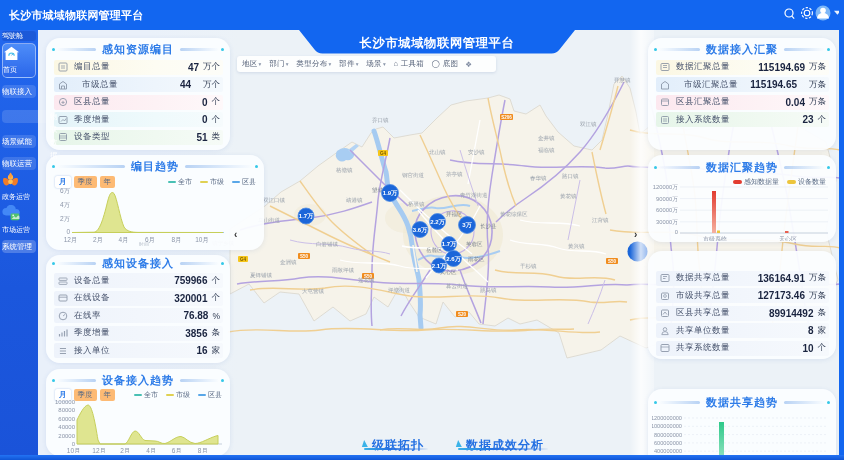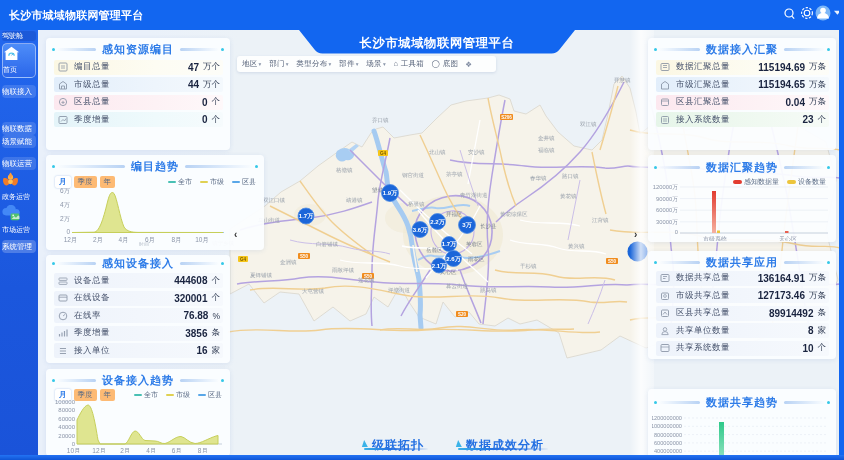--- a/index.html
+++ b/index.html
@@ -8,37 +8,37 @@
   .abs { position:absolute; }
   
   #topbar { left:0; top:0; width:844px; height:30px; background:#1266f0; z-index:30; }
   #topbar .brand { position:absolute; left:9px; top:8px; color:#fff; font-size:11px; font-weight:bold; letter-spacing:0.2px; }
   
   #sidebar { left:0; top:30px; width:38px; height:430px; background:linear-gradient(180deg,#2267ee 0%,#1b57dd 60%,#1a53d9 100%); z-index:25; }
   .snav { position:absolute; left:2px; width:34px; border-radius:4px; color:#fff; text-align:left; }
   .spill { background:rgba(255,255,255,0.14); font-size:7.5px; line-height:13px; height:13px; }
   .stext { font-size:7.5px; }
   
-  .panel { position:absolute; background:rgba(251,253,255,0.95); border-radius:4px; box-shadow:0 1px 5px rgba(40,90,180,0.10); z-index:20; }
+  .panel { position:absolute; background:rgba(251,253,255,0.95); border-radius:14px; box-shadow:0 1px 5px rgba(40,90,180,0.10); z-index:20; }
   .ptitle { position:relative; height:16px; display:flex; align-items:center; justify-content:center; margin-top:3px; }
   .ptitle .t { color:#2e7ce8; font-weight:bold; font-size:11px; letter-spacing:1px; white-space:nowrap; padding:0 4px; }
   .tline { flex:1; height:3px; border-radius:2px; position:relative; margin:0 2px; }
   .tline.l { background:linear-gradient(90deg,rgba(120,170,230,0.0),rgba(130,175,235,0.55)); }
   .tline.r { background:linear-gradient(270deg,rgba(120,170,230,0.0),rgba(130,175,235,0.55)); }
   .tdot { width:3px; height:3px; border-radius:50%; background:#35c8e8; flex:0 0 auto; }
   .tdot.l { margin-left:6px; }
   .tdot.r { margin-right:6px; }
   .rows { position:absolute; left:8px; right:7px; top:21.5px; }
   .srow { position:relative; height:15px; margin-bottom:2.6px; border-radius:2px; display:flex; align-items:center; }
   .srow .ic { width:10px; height:10px; margin-left:4px; flex:0 0 auto; opacity:0.75; }
   .srow .lb { font-size:8.5px; color:#44506a; margin-left:6px; letter-spacing:0.5px; }
   .srow .vl { margin-left:auto; font-size:10px; font-weight:bold; color:#1a2440; }
   .srow .un { font-size:8.5px; color:#2c3850; margin-left:4px; margin-right:3px; }
   .bg1 { background:linear-gradient(90deg,#fbf7e3,#fdfcf3 60%,#fdfdf8); }
-  .bg2 { background:linear-gradient(90deg,#e2eefb,#eef5fc 60%,#f4f9fd); }
+  .bg2 { background:linear-gradient(90deg,#e2eefb,#eef5fc 60%,#f4f9fd);gap:8px; }
   .bg3 { background:linear-gradient(90deg,#fce8ef,#fdf2f5 60%,#fef8fa); }
   .bg4 { background:linear-gradient(90deg,#e4f4f9,#effafc 60%,#f6fbfd); }
   .bg5 { background:linear-gradient(90deg,#e6f5e9,#f0f9f1 60%,#f6fbf7); }
   .bgp1 { background:linear-gradient(90deg,#eef3fb,#f6f9fd); }
   
   .tabs { position:absolute; left:9px; display:flex; gap:3px; }
   .tab { font-size:7.5px; padding:1px 4px; border-radius:2px; color:#5a6b85; background:#fdba74; }
   .tab.on { color:#2e7ce8; background:#fff; box-shadow:0 0 2px rgba(60,110,200,0.4); font-weight:bold; }
   .legend { position:absolute; right:8px; display:flex; gap:8px; font-size:7px; color:#5a6b85; align-items:center; }
   .lg i { display:inline-block; width:8px; height:2px; border-radius:1px; margin-right:2px; vertical-align:middle; }
@@ -251,21 +251,21 @@
   <div class="snav stext" style="top:1px;background:rgba(10,40,140,0.22);border-radius:3px;height:10px;line-height:10px;font-size:7px;">驾驶舱</div>
   <div class="snav" style="top:13px;height:35px;background:linear-gradient(180deg,#4e8df8,#2a66ea);border:1px solid rgba(255,255,255,0.45);border-radius:5px;">
     <svg width="17" height="15" viewBox="0 0 17 15" style="margin-top:2px">
       <path d="M8.5,0.8 L16,6.2 H14.4 V14 H2.6 V6.2 H1 Z" fill="#fff"></path>
       <path d="M8.5,6.4 a3.4,3.4 0 0 1 3.4,3.4 l-1.4,0 a2,2 0 0 0 -4,0 l-1.4,0 a3.4,3.4 0 0 1 3.4,-3.4 z" fill="#58c8f0"></path>
       <path d="M8.5,9.4 l1.7,-1.9" stroke="#2a8fd0" stroke-width="0.8"></path>
     </svg>
     <div style="font-size:7px;margin-top:0px">首页</div>
   </div>
   <div class="snav spill" style="top:55px;">物联接入</div>
-  <div class="snav spill" style="top:92px;">物联数据</div>
+  <div class="snav spill" style="top:80px;padding-left:48px;">物联数据</div>
   <div class="snav spill" style="top:105px;">场景赋能</div>
   <div class="snav spill" style="top:127px;">物联运营</div>
   <div class="snav" style="top:141px;">
     <svg width="17" height="16" viewBox="0 0 17 16" style="margin-top:1px">
       <circle cx="8.5" cy="5.2" r="2.6" fill="#ffb144"></circle>
       <path d="M8.5,0.6 c2.2,2 1.8,3.8 0,5.6 c-1.8,-1.8 -2.2,-3.6 0,-5.6 z" fill="#ff9a35"></path>
       <path d="M1.2,6.4 c2.6,-1 4.8,0 6,2.4 c0.4,1 0.4,2.2 -0.2,3.2 c-0.6,1 -1.8,1.6 -3,1.4 c-2.4,-0.8 -3.4,-4 -2.8,-7 z" fill="#f07c28"></path>
       <path d="M15.8,6.4 c-2.6,-1 -4.8,0 -6,2.4 c-0.4,1 -0.4,2.2 0.2,3.2 c0.6,1 1.8,1.6 3,1.4 c2.4,-0.8 3.4,-4 2.8,-7 z" fill="#f07c28"></path>
       <circle cx="8.5" cy="9.8" r="2.4" fill="#ffc052"></circle>
     </svg>
@@ -336,20 +336,29 @@
       </div>
     <div class="srow bg4">
         <svg class="ic" viewBox="0 0 10 10">
           <rect x="1" y="1.5" width="8" height="7" rx="1" fill="none" stroke="#7a8699" stroke-width="1"></rect>
           <path d="M3,6.5 L5,4.5 L6.5,6 L8,3.5" fill="none" stroke="#7a8699" stroke-width="0.9"></path>
         </svg>
         <span class="lb">季度增量</span>
         <span class="vl">0</span>
         <span class="un">个</span>
       </div>
+    <div class="srow bg5">
+        <svg class="ic" viewBox="0 0 10 10">
+          <rect x="1.5" y="1.5" width="7" height="7" rx="1" fill="none" stroke="#7a8699" stroke-width="1"></rect>
+          <path d="M1.5,4 h7 M1.5,6 h7" stroke="#7a8699" stroke-width="0.8"></path>
+        </svg>
+        <span class="lb">设备类型</span>
+        <span class="vl">51</span>
+        <span class="un">类</span>
+      </div>
   </div>
 </div>
 
 <div class="panel" id="p2" style="left:46px;top:154.5px;width:218px;height:95.5px;">
   <div class="ptitle" style="margin-top:4px">
       <span class="tdot l"></span>
       <div class="tline l"></div>
       <span class="t">编目趋势</span>
       <div class="tline r"></div>
       <span class="tdot r"></span>
@@ -393,21 +402,21 @@
       <div class="tline r"></div>
       <span class="tdot r"></span>
     </div>
   <div class="rows" style="top:18px">
     <div class="srow bgp1">
         <svg class="ic" viewBox="0 0 10 10">
           <rect x="1" y="2" width="8" height="2.4" rx="0.6" fill="none" stroke="#7a8699" stroke-width="0.9"></rect>
           <rect x="1" y="6" width="8" height="2.4" rx="0.6" fill="none" stroke="#7a8699" stroke-width="0.9"></rect>
         </svg>
         <span class="lb">设备总量</span>
-        <span class="vl">444608</span>
+        <span class="vl">759966</span>
         <span class="un">个</span>
       </div>
     <div class="srow bgp1">
         <svg class="ic" viewBox="0 0 10 10">
           <rect x="1" y="2" width="8" height="6" rx="1" fill="none" stroke="#7a8699" stroke-width="1"></rect>
           <path d="M1,4.2 h8" stroke="#7a8699" stroke-width="0.9"></path>
         </svg>
         <span class="lb">在线设备</span>
         <span class="vl">320001</span>
         <span class="un">个</span>
@@ -565,27 +574,20 @@
     <rect x="65" y="47.5" width="3" height="2.5" fill="#ecc53d"></rect>
     <rect x="133" y="48" width="3.5" height="2" fill="#e8604f"></rect>
     <g font-size="6" fill="#8b95a8" text-anchor="middle">
       <text x="63" y="57.5">市级系统</text>
         <text x="136" y="57.5">天心区</text>
     </g>
   </svg>
 </div>
 
 <div class="panel" id="pr3" style="left:648px;top:250.5px;width:188px;height:108px;">
-  <div class="ptitle" style="margin-top:4px">
-      <span class="tdot l"></span>
-      <div class="tline l"></div>
-      <span class="t">数据共享应用</span>
-      <div class="tline r"></div>
-      <span class="tdot r"></span>
-    </div>
   <div class="rows" style="top:20px">
     <div class="srow bgp1">
         <svg class="ic" viewBox="0 0 10 10">
           <rect x="1" y="1.5" width="8" height="7" rx="1" fill="none" stroke="#7a8699" stroke-width="1"></rect>
           <path d="M3,3.5 h4 M3,5.5 h2.5" stroke="#7a8699" stroke-width="0.9"></path>
         </svg>
         <span class="lb">数据共享总量</span>
         <span class="vl">136164.91</span>
         <span class="un">万条</span>
       </div>

